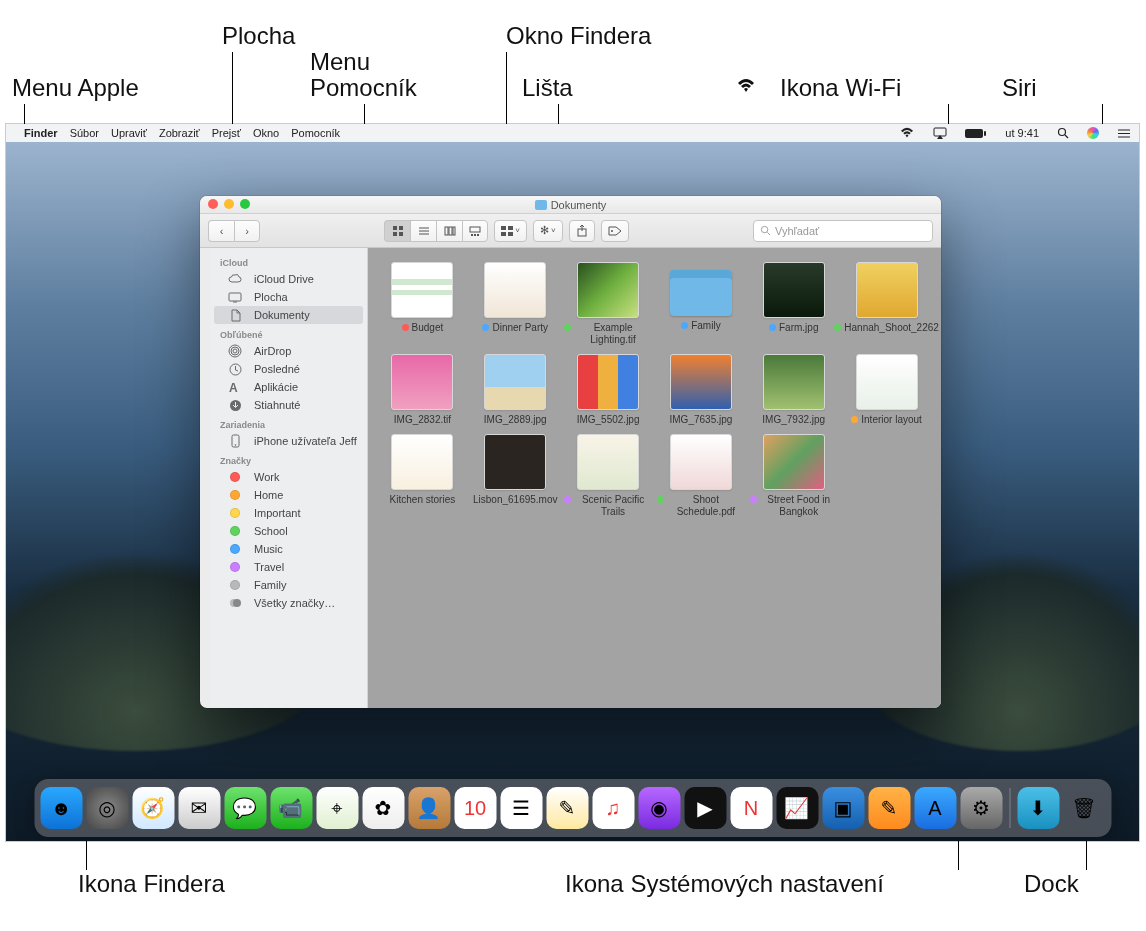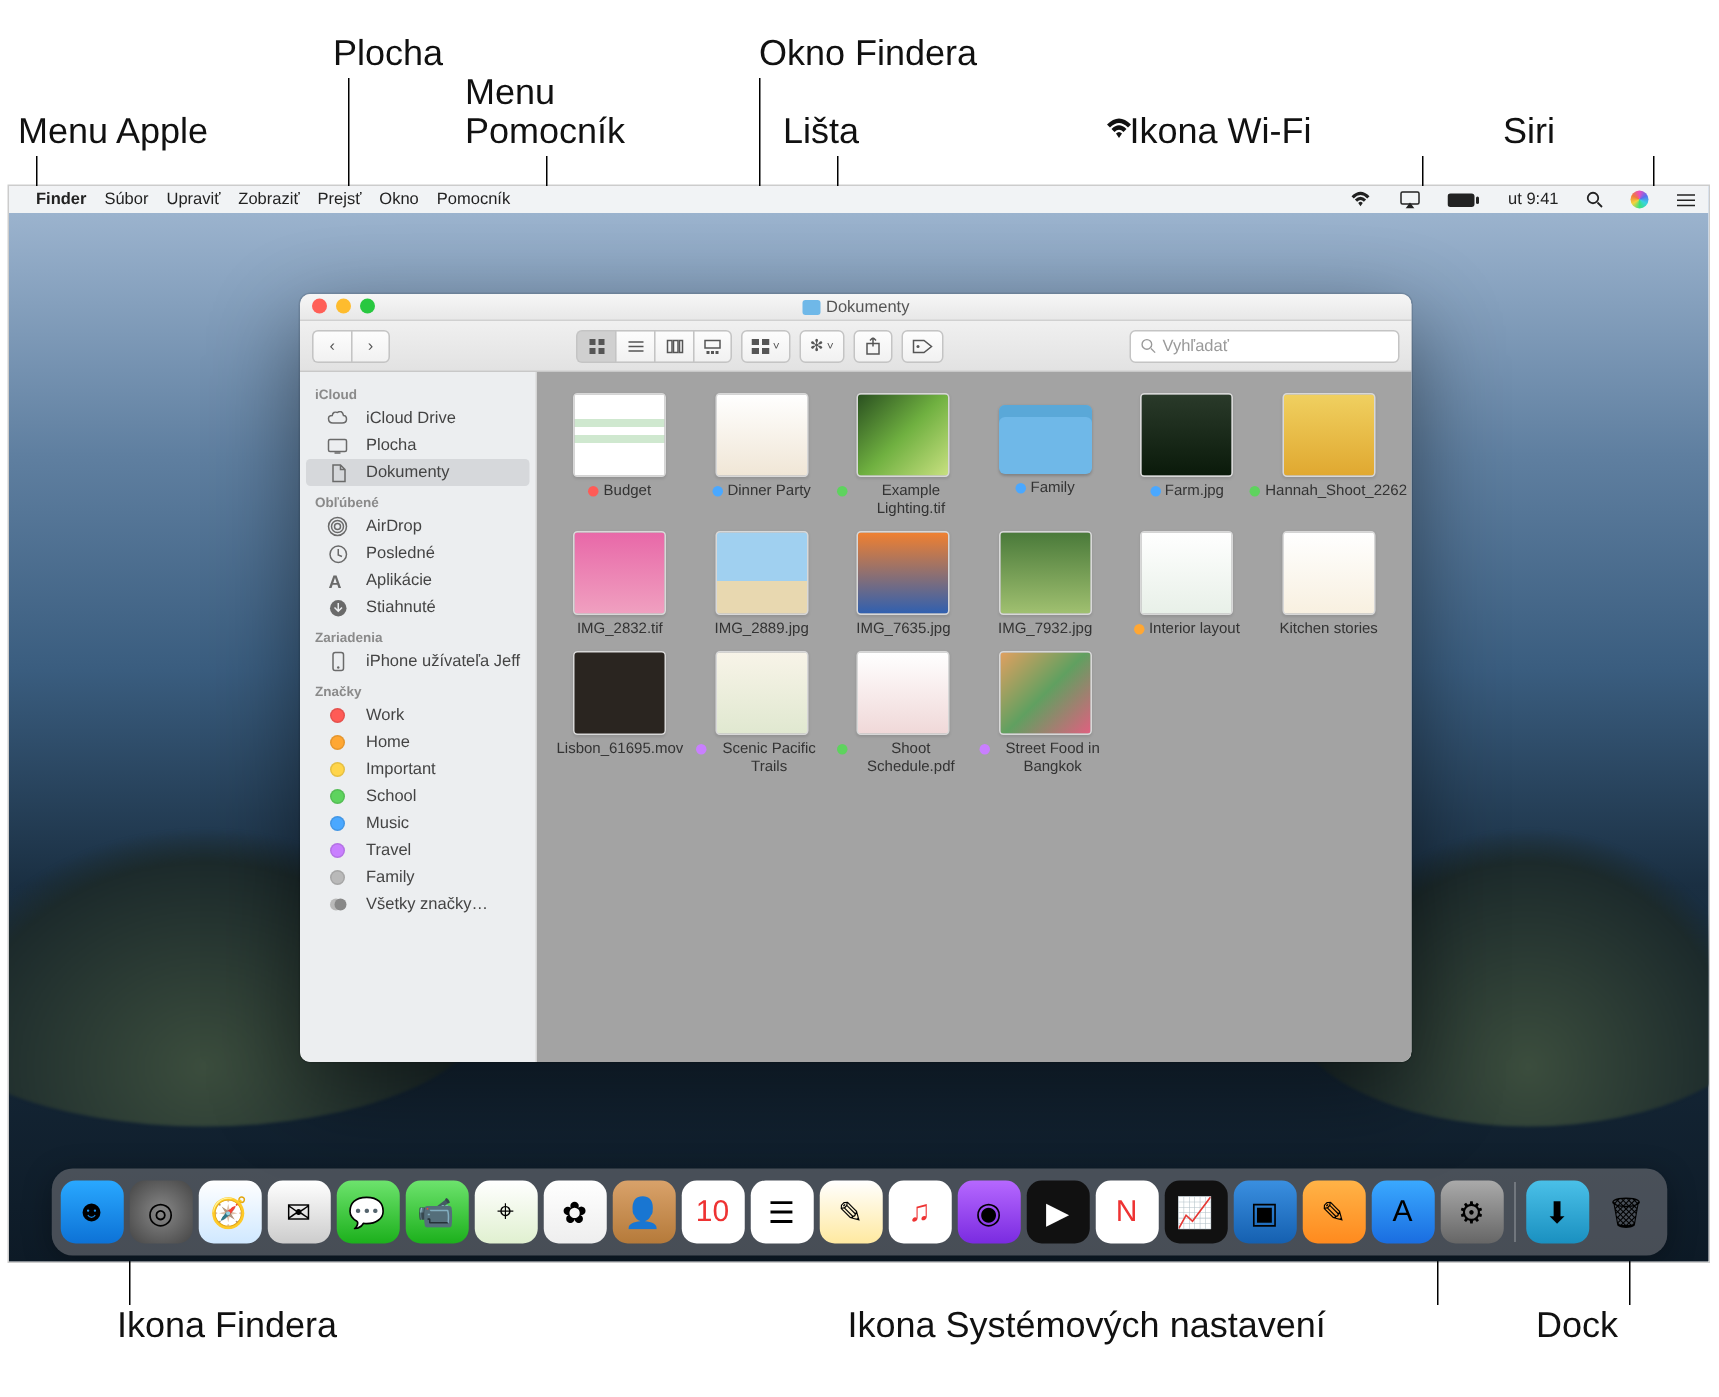--- a/index.html
+++ b/index.html
@@ -103,21 +103,21 @@
 .seg .tb-btn:first-child{border-radius:4px 0 0 4px;}
 .seg .tb-btn:last-child{border-radius:0 4px 4px 0;border-right:1px solid #c4c4c4;}
 .seg .tb-btn.active{background:#d0d0d0;}
 .search {
   width: 180px; height: 22px; background: #fff;
   border: 1px solid #c4c4c4; border-radius: 4px;
   display: flex; align-items: center; padding: 0 6px;
   font-size: 11px; color: #999;
 }
 .search span{margin-left:4px;}
-.finder-body { flex: 1; display: flex; overflow: hidden; }
+.finder-body { flex: 1; display: flex; overflow: hidden; padding-left: 10px; }
 .sidebar {
   width: 158px; background: #eceef0;
   border-right: 1px solid #d5d5d5;
   font-size: 11px; padding: 4px 0; overflow-y: auto;
 }
 .sb-header {
   font-size: 9px; text-transform: none;
   color: #8a8a8a; font-weight: 600;
   padding: 6px 10px 2px;
 }
@@ -163,21 +163,21 @@
 <div class="callout" style="left:310px;top:48px;">Menu</div>
 <div class="callout" style="left:310px;top:74px;">Pomocník</div>
 <div class="callout-line v" style="left:364px;top:104px;height:22px;"></div>
 
 <div class="callout" style="left:506px;top:22px;">Okno Findera</div>
 <div class="callout-line v" style="left:506px;top:52px;height:148px;"></div>
 
 <div class="callout" style="left:522px;top:74px;">Lišta</div>
 <div class="callout-line v" style="left:558px;top:104px;height:22px;"></div>
 
-<div class="callout" style="left:753px;top:74px;text-align:right;">Ikona Wi-Fi</div>
+<div class="callout" style="left:780px;top:74px;text-align:right;">Ikona Wi-Fi</div>
 <span style="position:absolute;left:736px;top:78px;">
 <svg width="20" height="16" viewBox="0 0 20 16">
       <path d="M10 14 L8 11 Q10 9 12 11 Z M5 8 Q10 3 15 8 L13 10 Q10 7 7 10 Z M2 5 Q10 -3 18 5 L16 7 Q10 1 4 7 Z" fill="#111"></path>
     </svg>
 </span>
 <div class="callout-line v" style="left:948px;top:104px;height:22px;"></div>
 
 <div class="callout" style="left:1002px;top:74px;">Siri</div>
 <div class="callout-line v" style="left:1102px;top:104px;height:22px;"></div>
 
@@ -496,20 +496,26 @@
               <span>IMG_2832.tif</span>
             </div>
           </div>
           <div class="file">
             <div class="thumb" style="background: linear-gradient(rgb(160, 208, 240) 60%, rgb(232, 216, 176) 60%);"></div>
             <div class="file-label">
               <span>IMG_2889.jpg</span>
             </div>
           </div>
           <div class="file">
+            <div class="thumb" style="background: linear-gradient(90deg, rgb(232, 64, 64) 33%, rgb(240, 176, 64) 33%, rgb(240, 176, 64) 66%, rgb(64, 128, 224) 66%);"></div>
+            <div class="file-label">
+              <span>IMG_5502.jpg</span>
+            </div>
+          </div>
+          <div class="file">
             <div class="thumb" style="background: linear-gradient(rgb(240, 128, 48), rgb(48, 96, 176));"></div>
             <div class="file-label">
               <span>IMG_7635.jpg</span>
             </div>
           </div>
           <div class="file">
             <div class="thumb" style="background: linear-gradient(rgb(74, 122, 58), rgb(160, 192, 112));"></div>
             <div class="file-label">
               <span>IMG_7932.jpg</span>
             </div>

